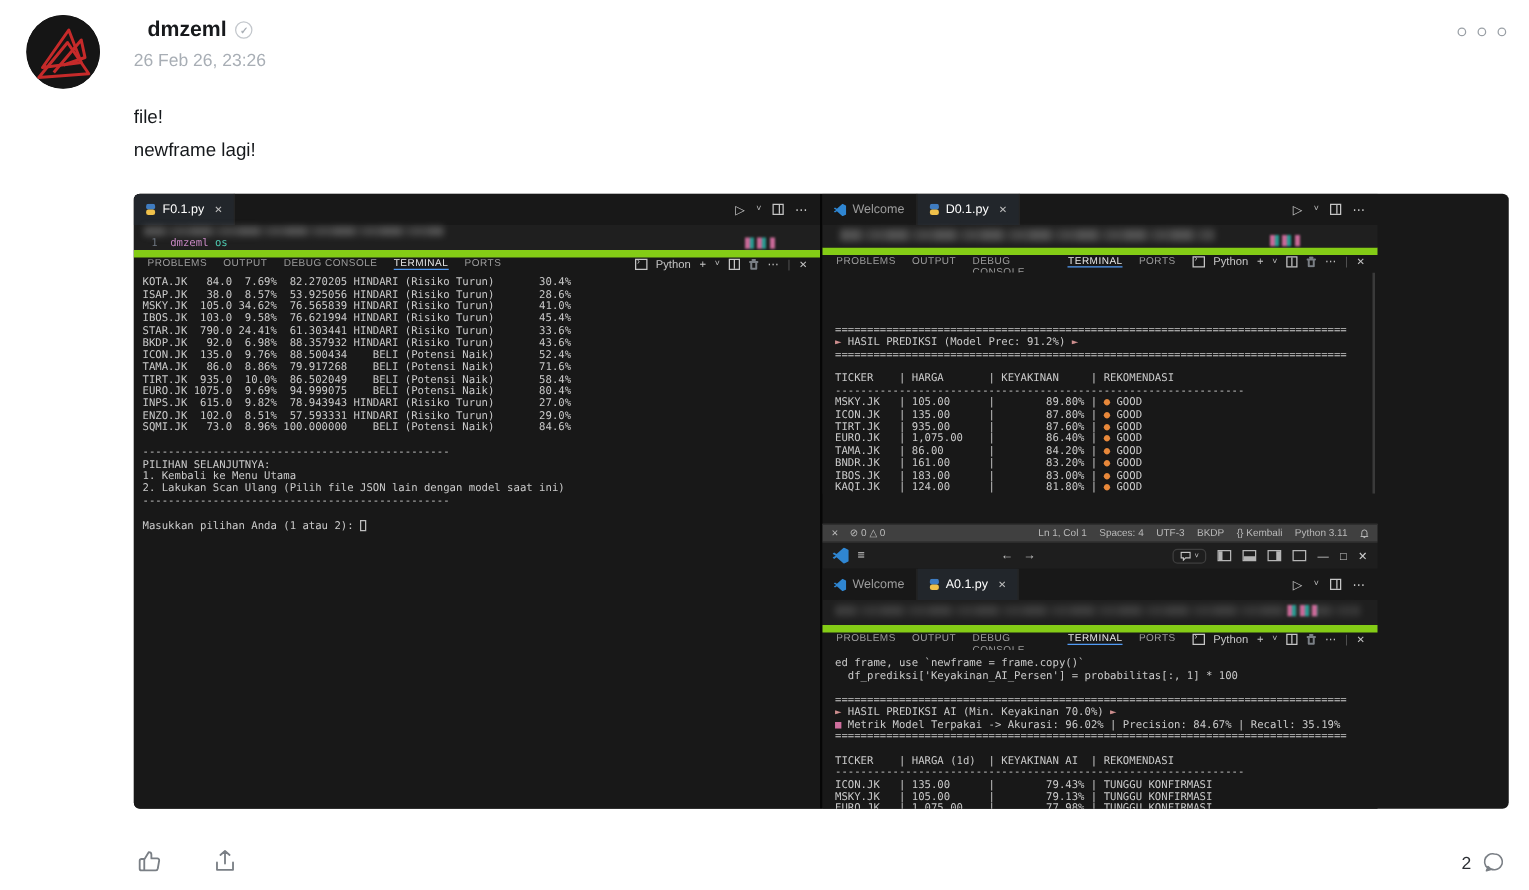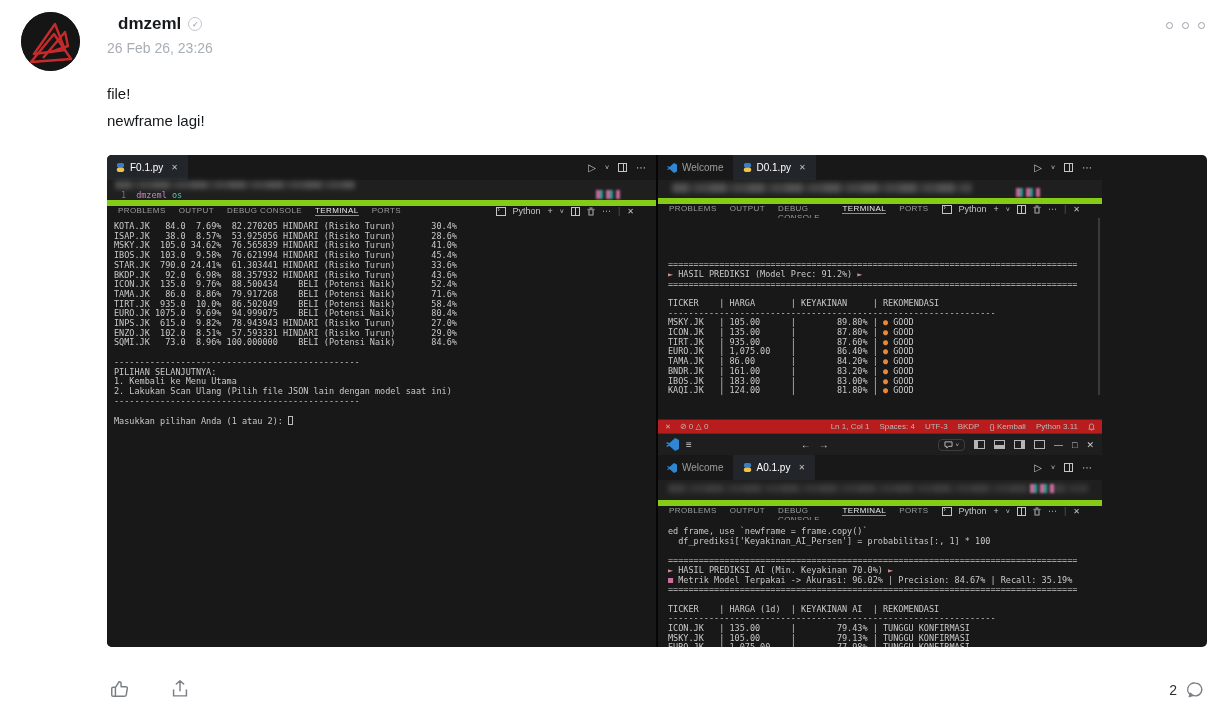--- a/index.html
+++ b/index.html
@@ -33,31 +33,31 @@
   .code-line { position:absolute; left:14px; font-family:"DejaVu Sans Mono", monospace; font-size:8.5px; display:flex; gap:10px; }
   .ln { color:#6e7681; }
   .kw { color:#c586c0; }
   .mod { color:#4ec9b0; }
   .mini { position:absolute; width:24px; height:9px; filter:blur(1px); opacity:.95;
           background:repeating-linear-gradient(90deg,#d16d9e 0 4px,#2aa198 4px 7px,rgba(0,0,0,0) 7px 10px); }
 
   .paneltabs { background:#181818; border-top:6px solid #84cc16; display:flex; align-items:flex-start; gap:13px; padding-left:11px; flex:none; font-size:8px; letter-spacing:.4px; color:#9d9d9d; }
   .ptab { display:flex; align-items:center; border-bottom:1px solid transparent; }
   .ptab.active { color:#e7e7e7; border-bottom:1px solid #529bf5; }
-  .panel-actions { margin-left:auto; display:flex; align-items:center; gap:7px; padding-right:22px; color:#c5c5c5; font-size:9px; letter-spacing:0; }
+  .panel-actions { margin-left:auto; display:flex; align-items:center; gap:7px; padding-right:10px; color:#c5c5c5; font-size:9px; letter-spacing:0; }
   .psep { color:#555; }
 
   .term { background:#181818; font-family:"DejaVu Sans Mono", monospace; font-size:8.5px; line-height:9.7px; color:#c9c9c9; white-space:pre; overflow:hidden; position:relative; flex:1; }
   .em-rocket { color:#cf8f8f; }
   .em-fire { color:#e8883a; }
   .em-chart { color:#cf6f9e; }
   .cursor-outline { display:inline-block; width:4.5px; height:8.5px; border:1px solid #bdbdbd; vertical-align:-1px; }
   .vscroll { position:absolute; right:2px; top:0; bottom:0; width:2px; background:#3a3a3a; }
 
-  .statusbar { height:14px; background:#b91c1c; border-top:1px solid #2e2e2e; display:flex; align-items:center; gap:9px; padding:0 7px; font-size:8px; color:#b9b9b9; flex:none;margin-top:24px; }
+  .statusbar { height:14px; background:#404040; border-top:1px solid #2e2e2e; display:flex; align-items:center; gap:9px; padding:0 7px; font-size:8px; color:#b9b9b9; flex:none;margin-top:24px; }
   .sb-right { margin-left:auto; display:flex; align-items:center; gap:10px; }
 
   .titlebar { height:22px; background:#1e1e1e; border-top:1px solid #3a3a3a; display:flex; align-items:center; padding:0 8px; gap:7px; color:#cccccc; flex:none; }
   .tb-center { flex:1; display:flex; align-items:center; justify-content:center; gap:8px; }
   .searchbox { width:258px; height:14px; background:#272727; border:1px solid #3e3e3e; border-radius:4px; display:flex; align-items:center; justify-content:center; gap:5px; font-size:8.5px; color:#8c8c8c; }
   .tb-right { display:flex; align-items:center; gap:9px; }
   .copilot-pill { display:flex; align-items:center; gap:3px; border:1px solid #3e3e3e; border-radius:4px; padding:1px 5px; font-size:8px; }
   .lay { width:11px; height:9px; border:1px solid #b5b5b5; display:inline-block; position:relative; }
   .lay.l-left::before { content:""; position:absolute; left:0; top:0; bottom:0; width:3px; background:#b5b5b5; }
   .lay.l-bottom::before { content:""; position:absolute; left:0; right:0; bottom:0; height:3px; background:#b5b5b5; }

